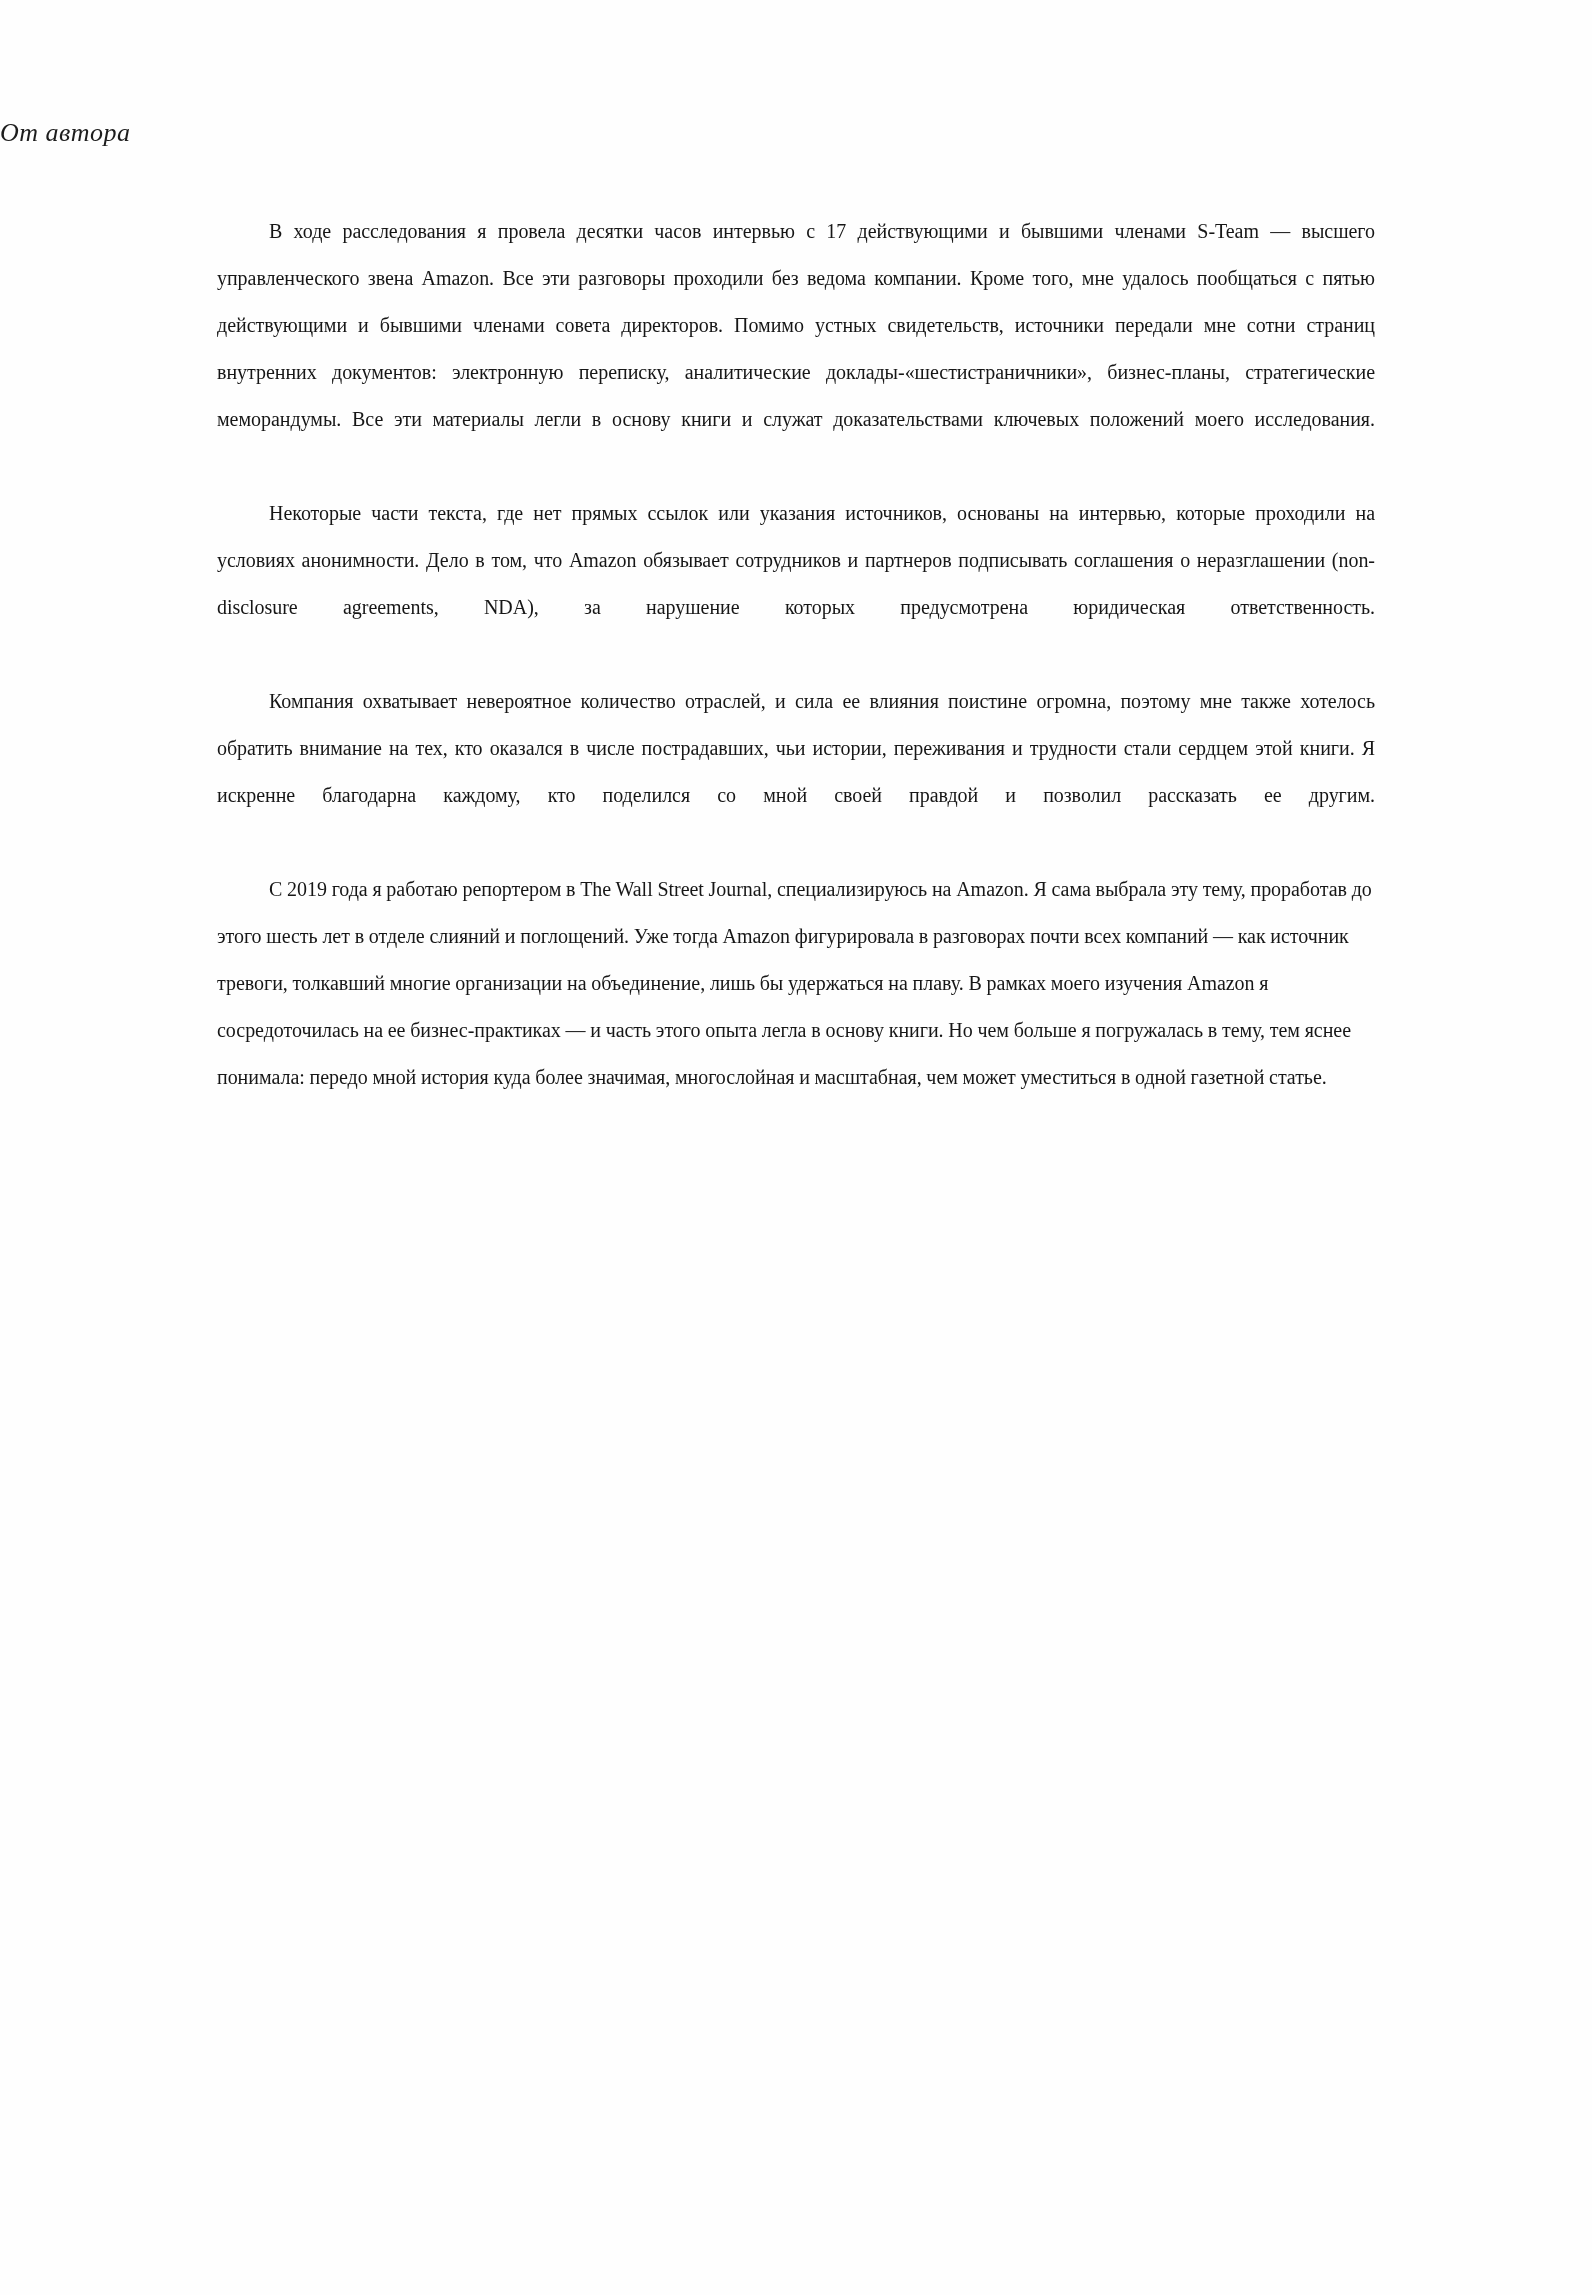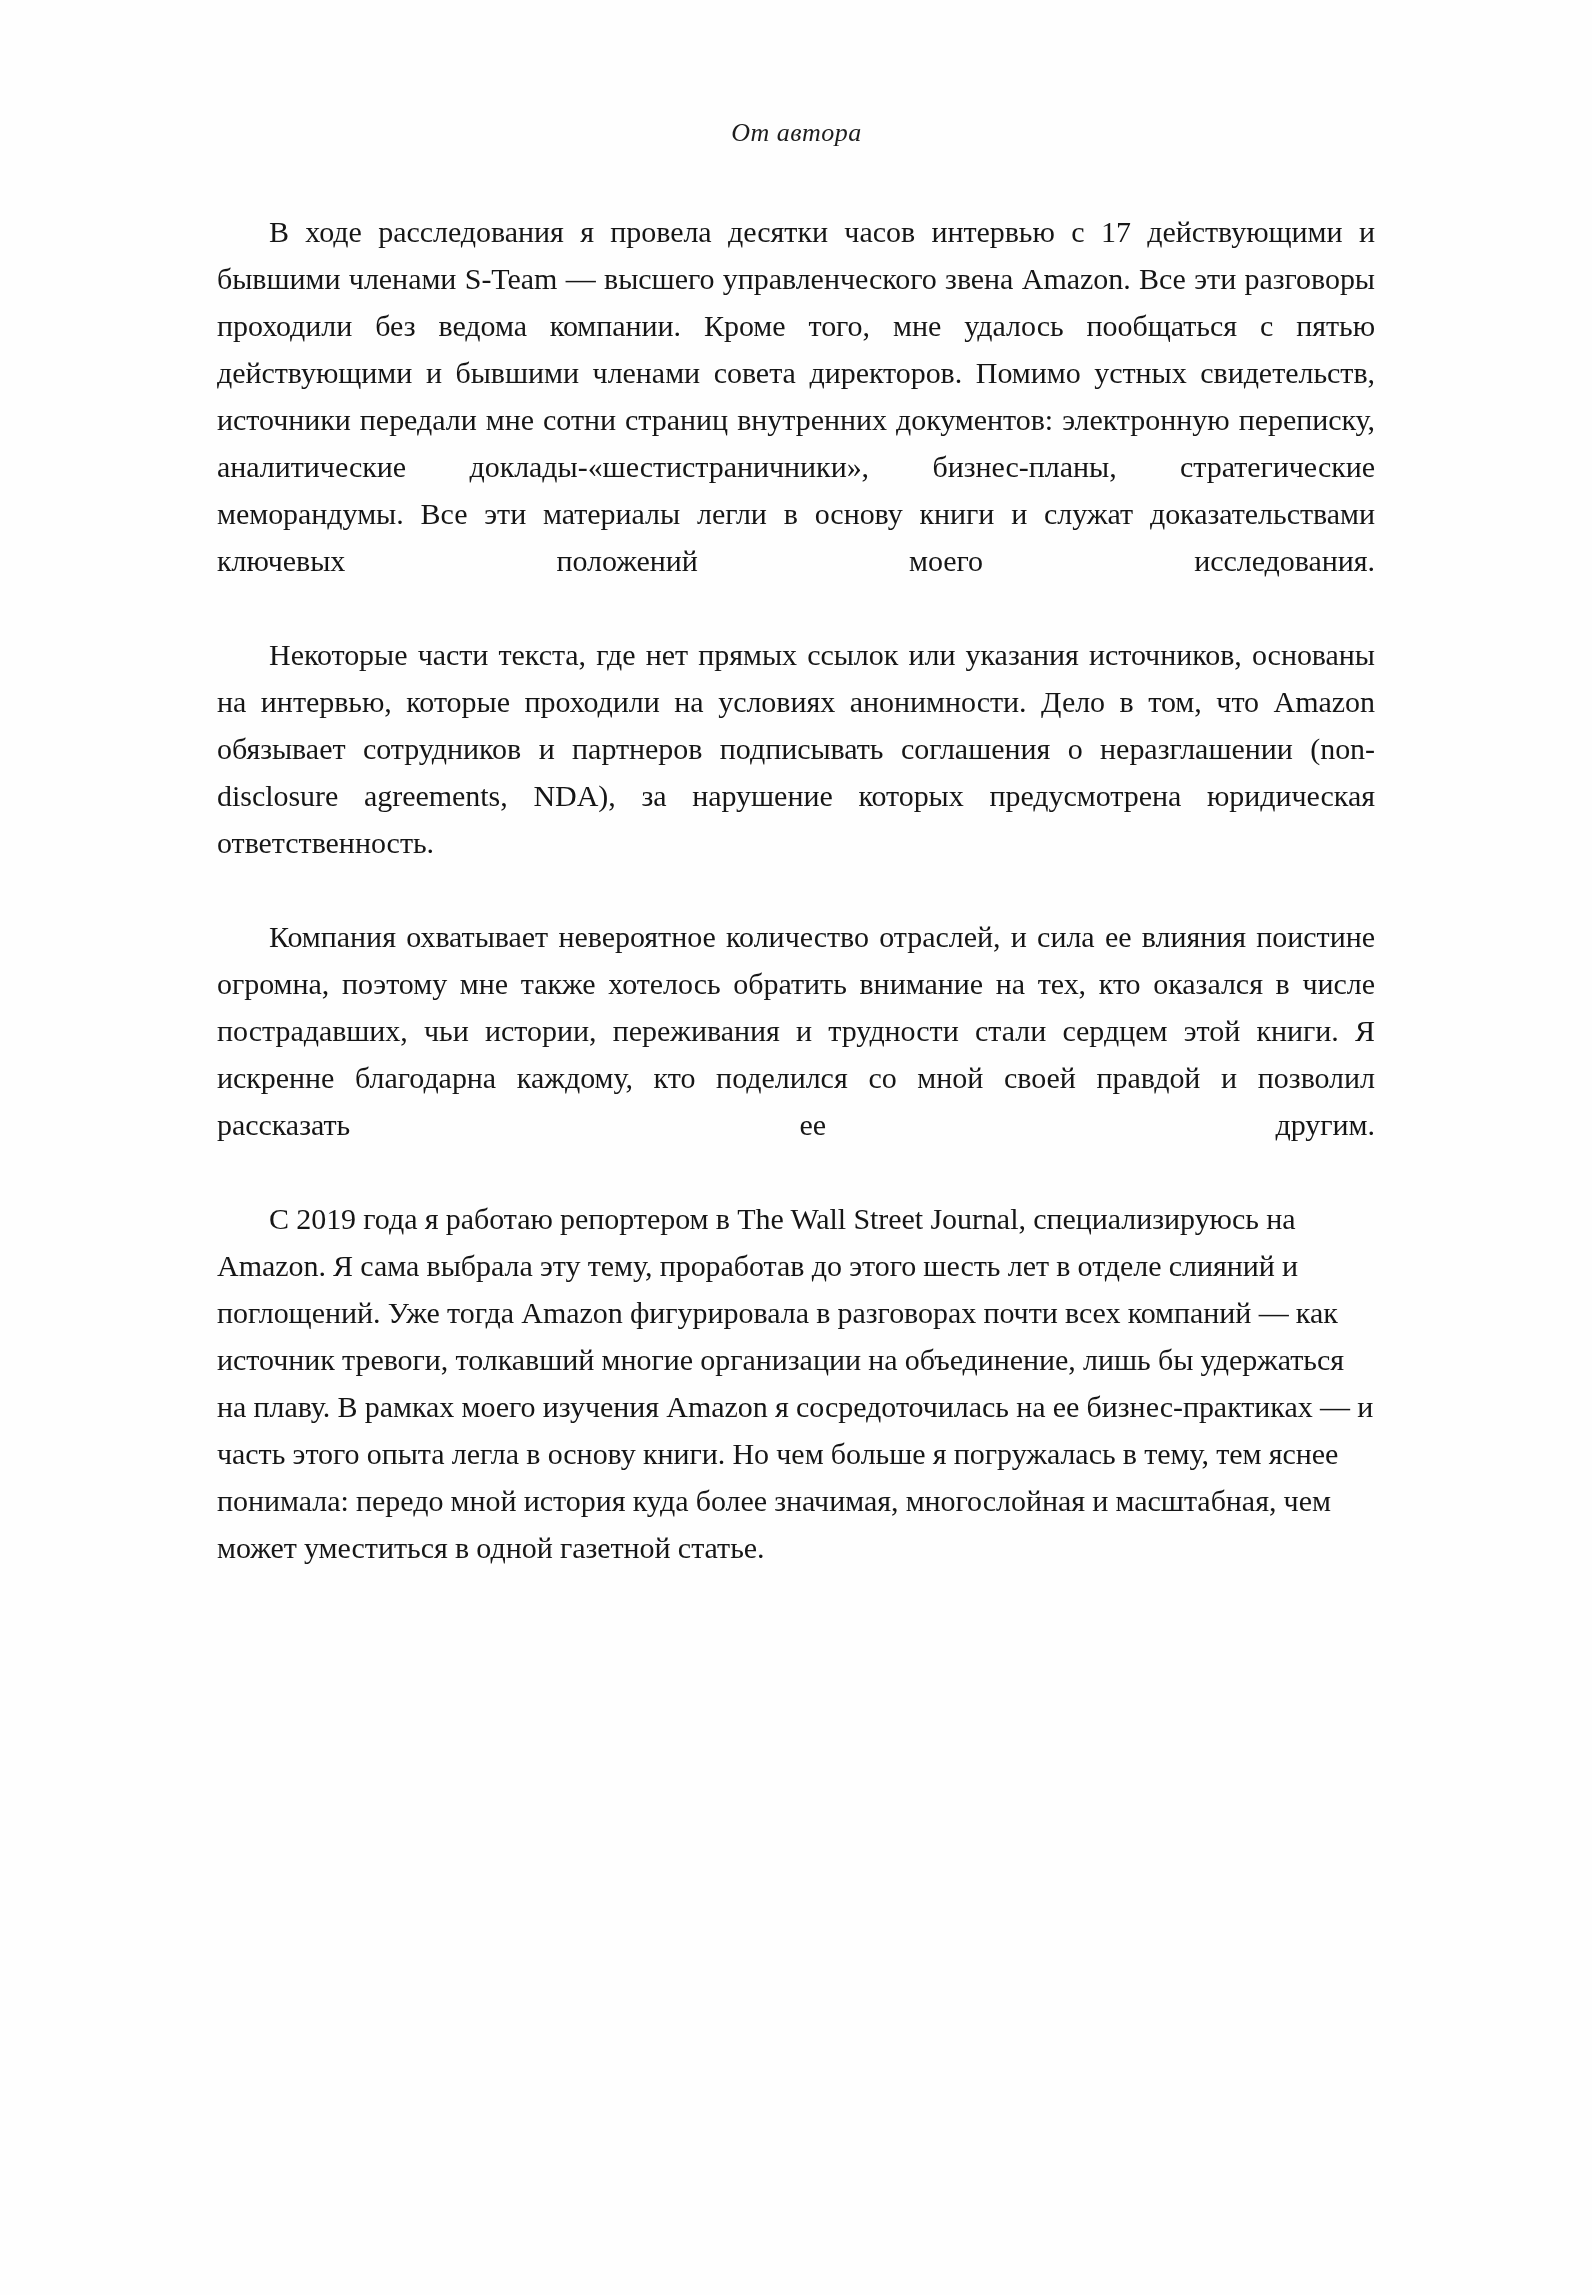--- a/index.html
+++ b/index.html
@@ -23,42 +23,42 @@
     inset: 0;
     background: #fefefe;
   }
 
   
   .running-head {
     position: absolute;
     top: 118px;
     left: 0;
     right: 0;
-    text-align: center;
+    text-align: left;
     font-style: italic;
     font-size: 26px;
     letter-spacing: 0.5px;
     color: #1d1d1d;
     font-family: "Liberation Serif", "DejaVu Serif", serif;
   }
 
   
   .text-block {
     position: absolute;
     left: 217px;
     top: 208px;
     width: 1158px;
   }
 
   .para {
     margin: 0;
     text-align: justify;
     text-justify: inter-word;
     text-indent: 52px;
-    font-size: 30px;
+    font-size: 20px;
     line-height: 47px;
     color: #161616;
     hyphens: manual;
     word-spacing: -0.2px;
     letter-spacing: -0.04px;
   }
 
   .para:last-child {
     text-align: left;
   }

